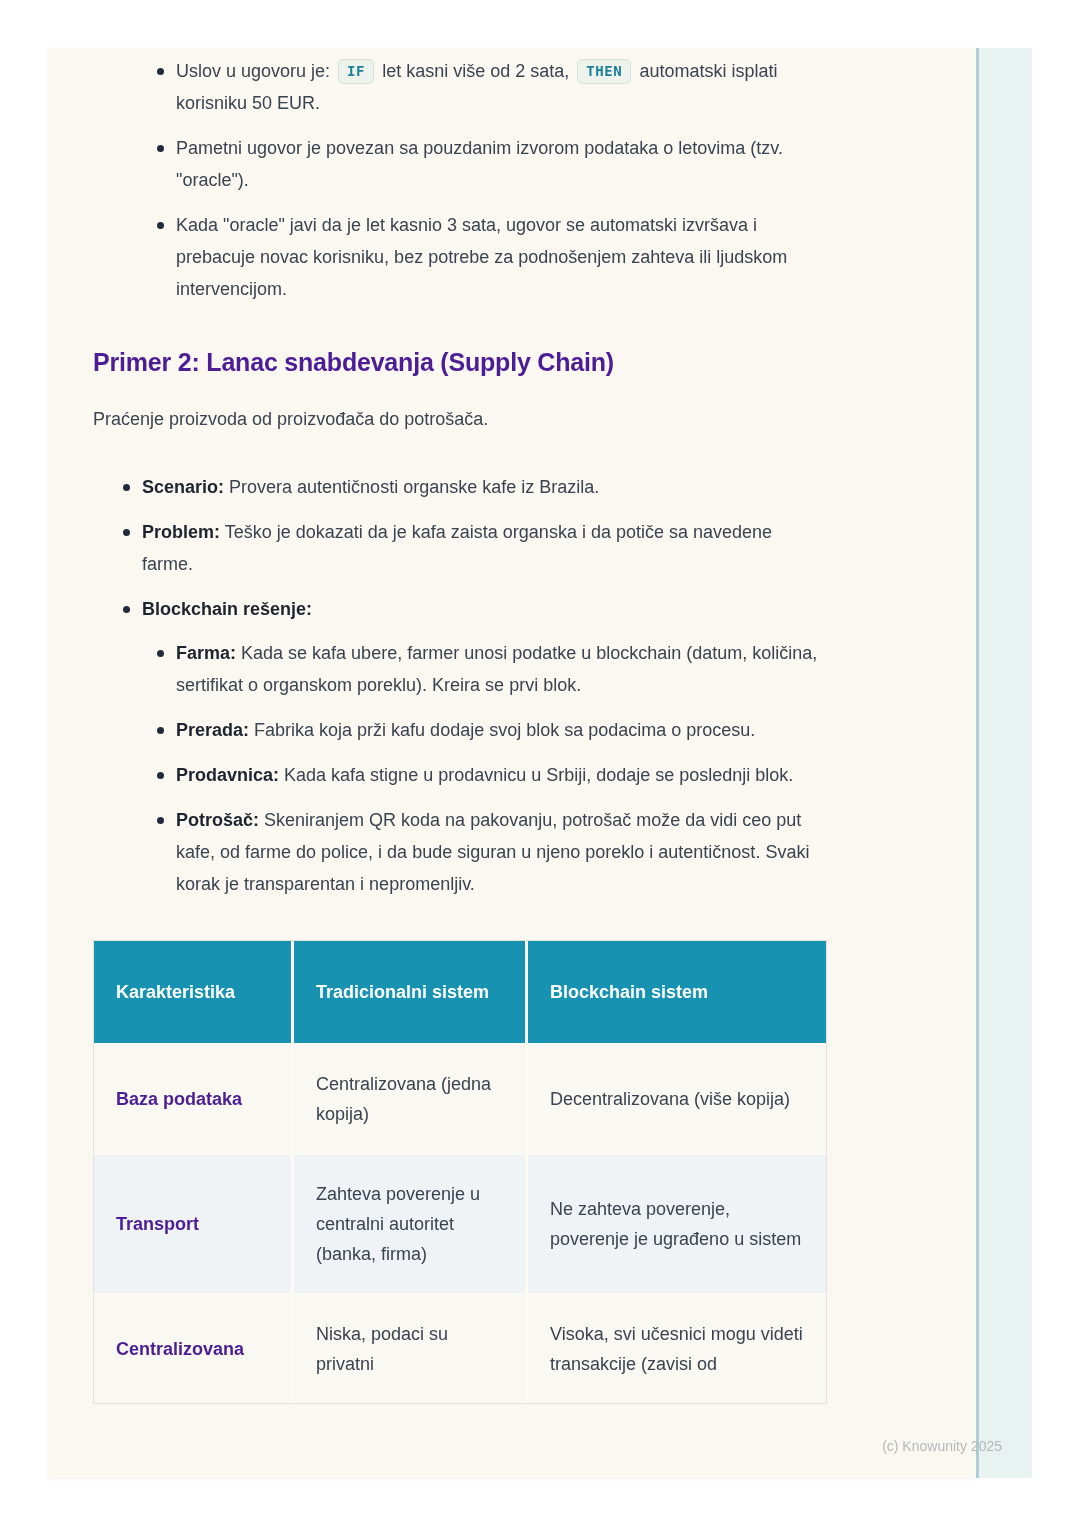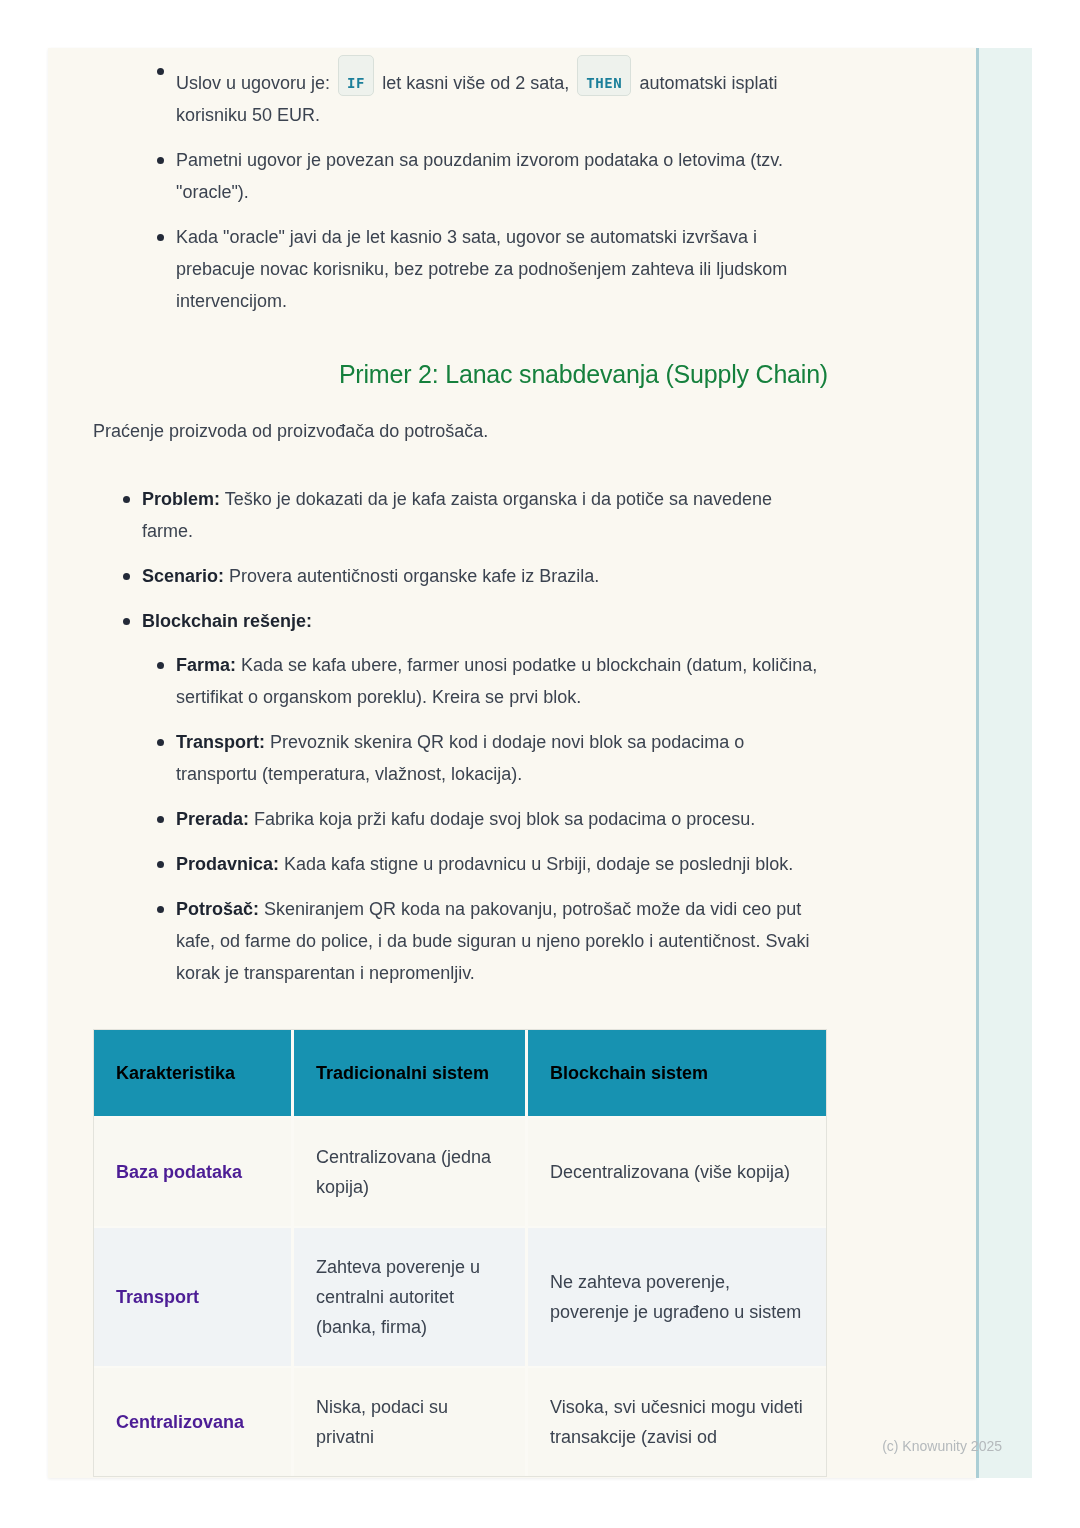--- a/index.html
+++ b/index.html
@@ -60,35 +60,34 @@
   code.badge {
     display: inline-block;
     font-family: "DejaVu Sans Mono", monospace;
     font-size: 14px;
     font-weight: bold;
     letter-spacing: 0.6px;
     color: #1b7f9a;
     background: #eef2ed;
     border: 1px solid #d9e0da;
     border-radius: 5px;
-    padding: 17px 8px 2px 8px;
+    padding: 1px 8px 2px 8px;
     line-height: 20px;
     margin: 0 3px;
     vertical-align: 1px;
   }
 
   
   h2.section-heading {
     margin: 42px 0 27px 0;
     font-size: 25px;
     line-height: 30px;
-    font-weight: normal;
-    color: #15803d;
+    font-weight: bold;
+    color: #4c1d95;
     letter-spacing: -0.2px;
-    text-align: right;
   }
   p.lead {
     margin: 0 0 37px 0;
     font-size: 18px;
     line-height: 30px;
     color: #3b4350;
   }
 
   
   table.cmp {
@@ -97,26 +96,26 @@
     margin-top: 40px;
     width: 732px;
     table-layout: fixed;
     border: 1px solid #e3e3dc;
   }
   table.cmp col.c1 { width: 200px; }
   table.cmp col.c2 { width: 234px; }
   table.cmp col.c3 { width: 298px; }
   table.cmp th {
     background: #1792b1;
-    color: #000000;
+    color: #ffffff;
     font-size: 18px;
     font-weight: bold;
     text-align: left;
     vertical-align: middle;
-    padding: 28px 22px;
+    padding: 36px 22px;
     line-height: 30px;
     border-right: 3px solid #fbfaf5;
   }
   table.cmp th:last-child { border-right: none; }
   table.cmp td {
     font-size: 18px;
     line-height: 30px;
     color: #3b4350;
     vertical-align: middle;
     padding: 24px 22px;
@@ -149,25 +148,24 @@
           <li>Uslov u ugovoru je: <code class="badge">IF</code> let kasni više od 2 sata, <code class="badge">THEN</code> automatski isplati korisniku 50 EUR.</li>
           <li>Pametni ugovor je povezan sa pouzdanim izvorom podataka o letovima (tzv. "oracle").</li>
           <li>Kada "oracle" javi da je let kasnio 3 sata, ugovor se automatski izvršava i prebacuje novac korisniku, bez potrebe za podnošenjem zahteva ili ljudskom intervencijom.</li>
         </ul>
 
       <h2 class="section-heading">Primer 2: Lanac snabdevanja (Supply Chain)</h2>
 
       <p class="lead">Praćenje proizvoda od proizvođača do potrošača.</p>
 
       <ul class="ul topic">
+          <li><strong class="lbl">Scenario:</strong> Provera autentičnosti organske kafe iz Brazila.</li>
           <li><strong class="lbl">Problem:</strong> Teško je dokazati da je kafa zaista organska i da potiče sa navedene farme.</li>
-          <li><strong class="lbl">Scenario:</strong> Provera autentičnosti organske kafe iz Brazila.</li>
           <li><strong class="lbl">Blockchain rešenje:</strong><ul class="ul nested">
               <li><strong class="lbl">Farma:</strong> Kada se kafa ubere, farmer unosi podatke u blockchain (datum, količina, sertifikat o organskom poreklu). Kreira se prvi blok.</li>
-              <li><strong class="lbl">Transport:</strong> Prevoznik skenira QR kod i dodaje novi blok sa podacima o transportu (temperatura, vlažnost, lokacija).</li>
               <li><strong class="lbl">Prerada:</strong> Fabrika koja prži kafu dodaje svoj blok sa podacima o procesu.</li>
               <li><strong class="lbl">Prodavnica:</strong> Kada kafa stigne u prodavnicu u Srbiji, dodaje se poslednji blok.</li>
               <li><strong class="lbl">Potrošač:</strong> Skeniranjem QR koda na pakovanju, potrošač može da vidi ceo put kafe, od farme do police, i da bude siguran u njeno poreklo i autentičnost. Svaki korak je transparentan i nepromenljiv.</li>
             </ul></li>
         </ul>
 
       <table class="cmp">
         <colgroup>
             <col class="c1">
             <col class="c2">

